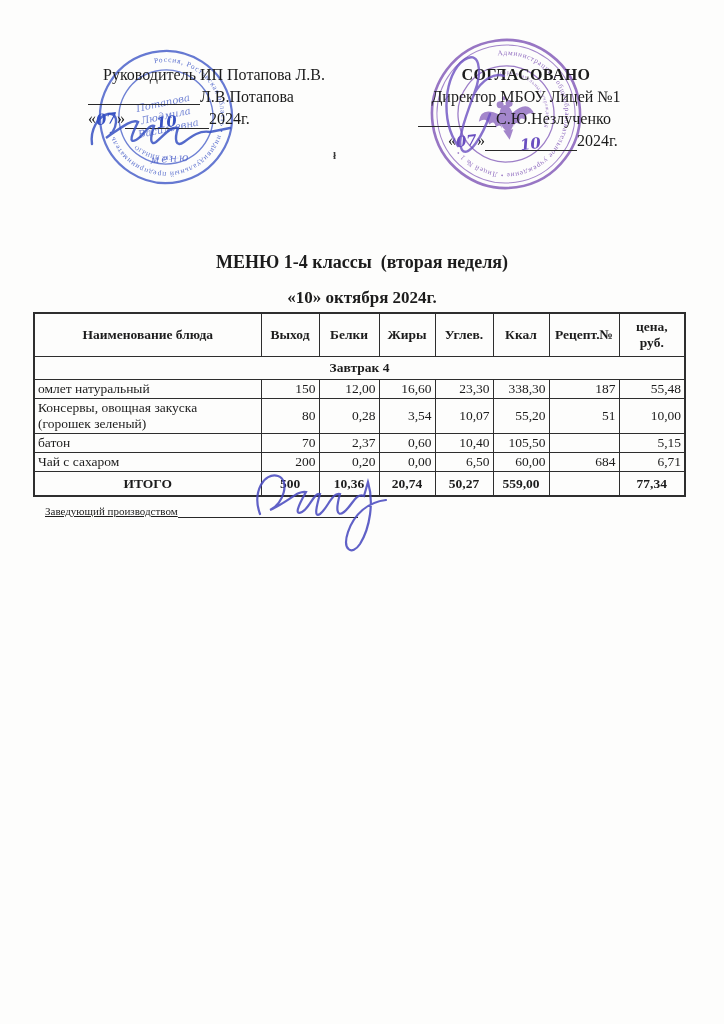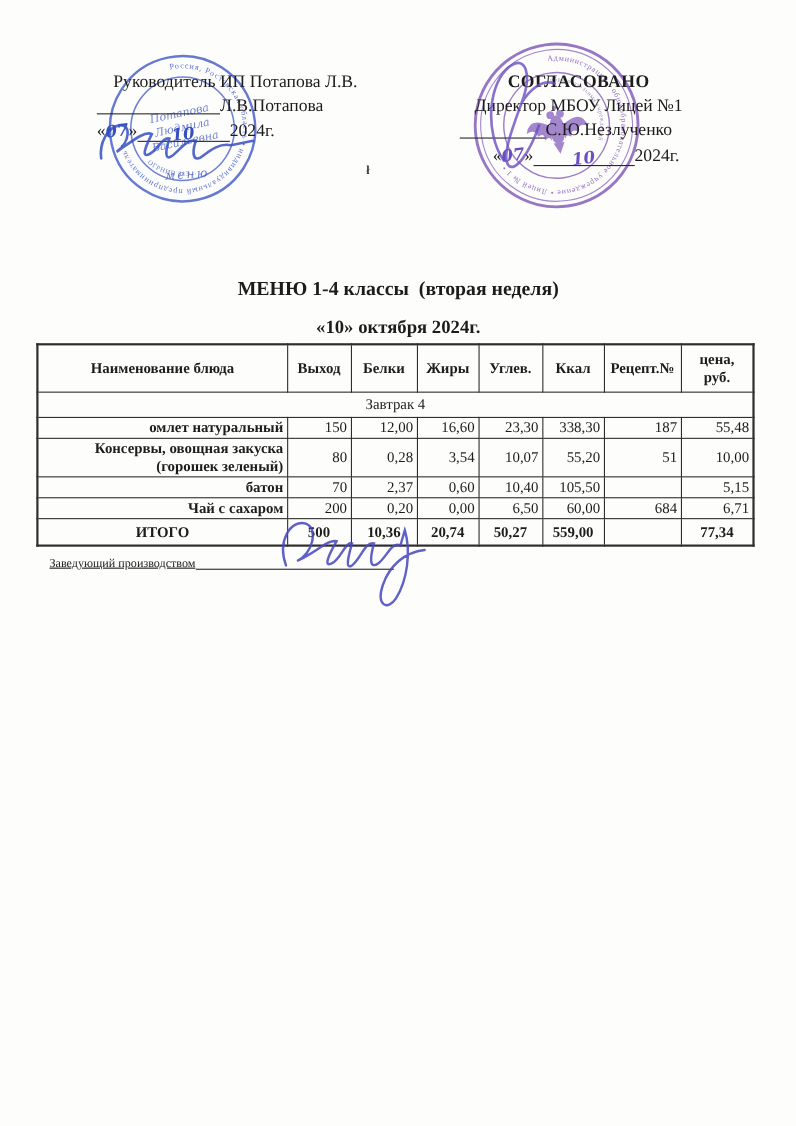--- a/index.html
+++ b/index.html
@@ -45,23 +45,23 @@
              font-weight:bold;z-index:2;}
   .title1{top:252px;font-size:18px;white-space:pre;}
   .title2{top:288px;font-size:17px;}
   
   .menu-table{position:absolute;left:33px;top:312px;z-index:2;
               width:653px;border-collapse:collapse;table-layout:fixed;
               font-size:13.5px;border:2px solid #2e2e2e;}
   .menu-table td,.menu-table th{border:1px solid #2e2e2e;padding:1px 3px;
               vertical-align:middle;overflow:hidden;}
   .menu-table th{font-weight:bold;text-align:center;height:40px;line-height:16px;}
-  .section-row td{font-weight:normal;text-align:center;height:20px;}
+  .section-row td{font-weight:bold;text-align:center;height:20px;}
   .data-row{height:19px;}
-  .name-cell{text-align:right;padding-left:4px;white-space:pre-line;line-height:16px;font-weight:bold;}
+  .name-cell{text-align:left;padding-left:4px;white-space:pre-line;line-height:16px;}
   .num{text-align:right;}
   .total-row td{font-weight:bold;text-align:center;height:21px;margin-top:44px;}
   
   .footer{position:absolute;left:45px;top:498px;font-size:11px;z-index:2;
           white-space:nowrap;text-decoration:underline;}
 </style>
 </head>
 <body>
 
 <div class="page">

